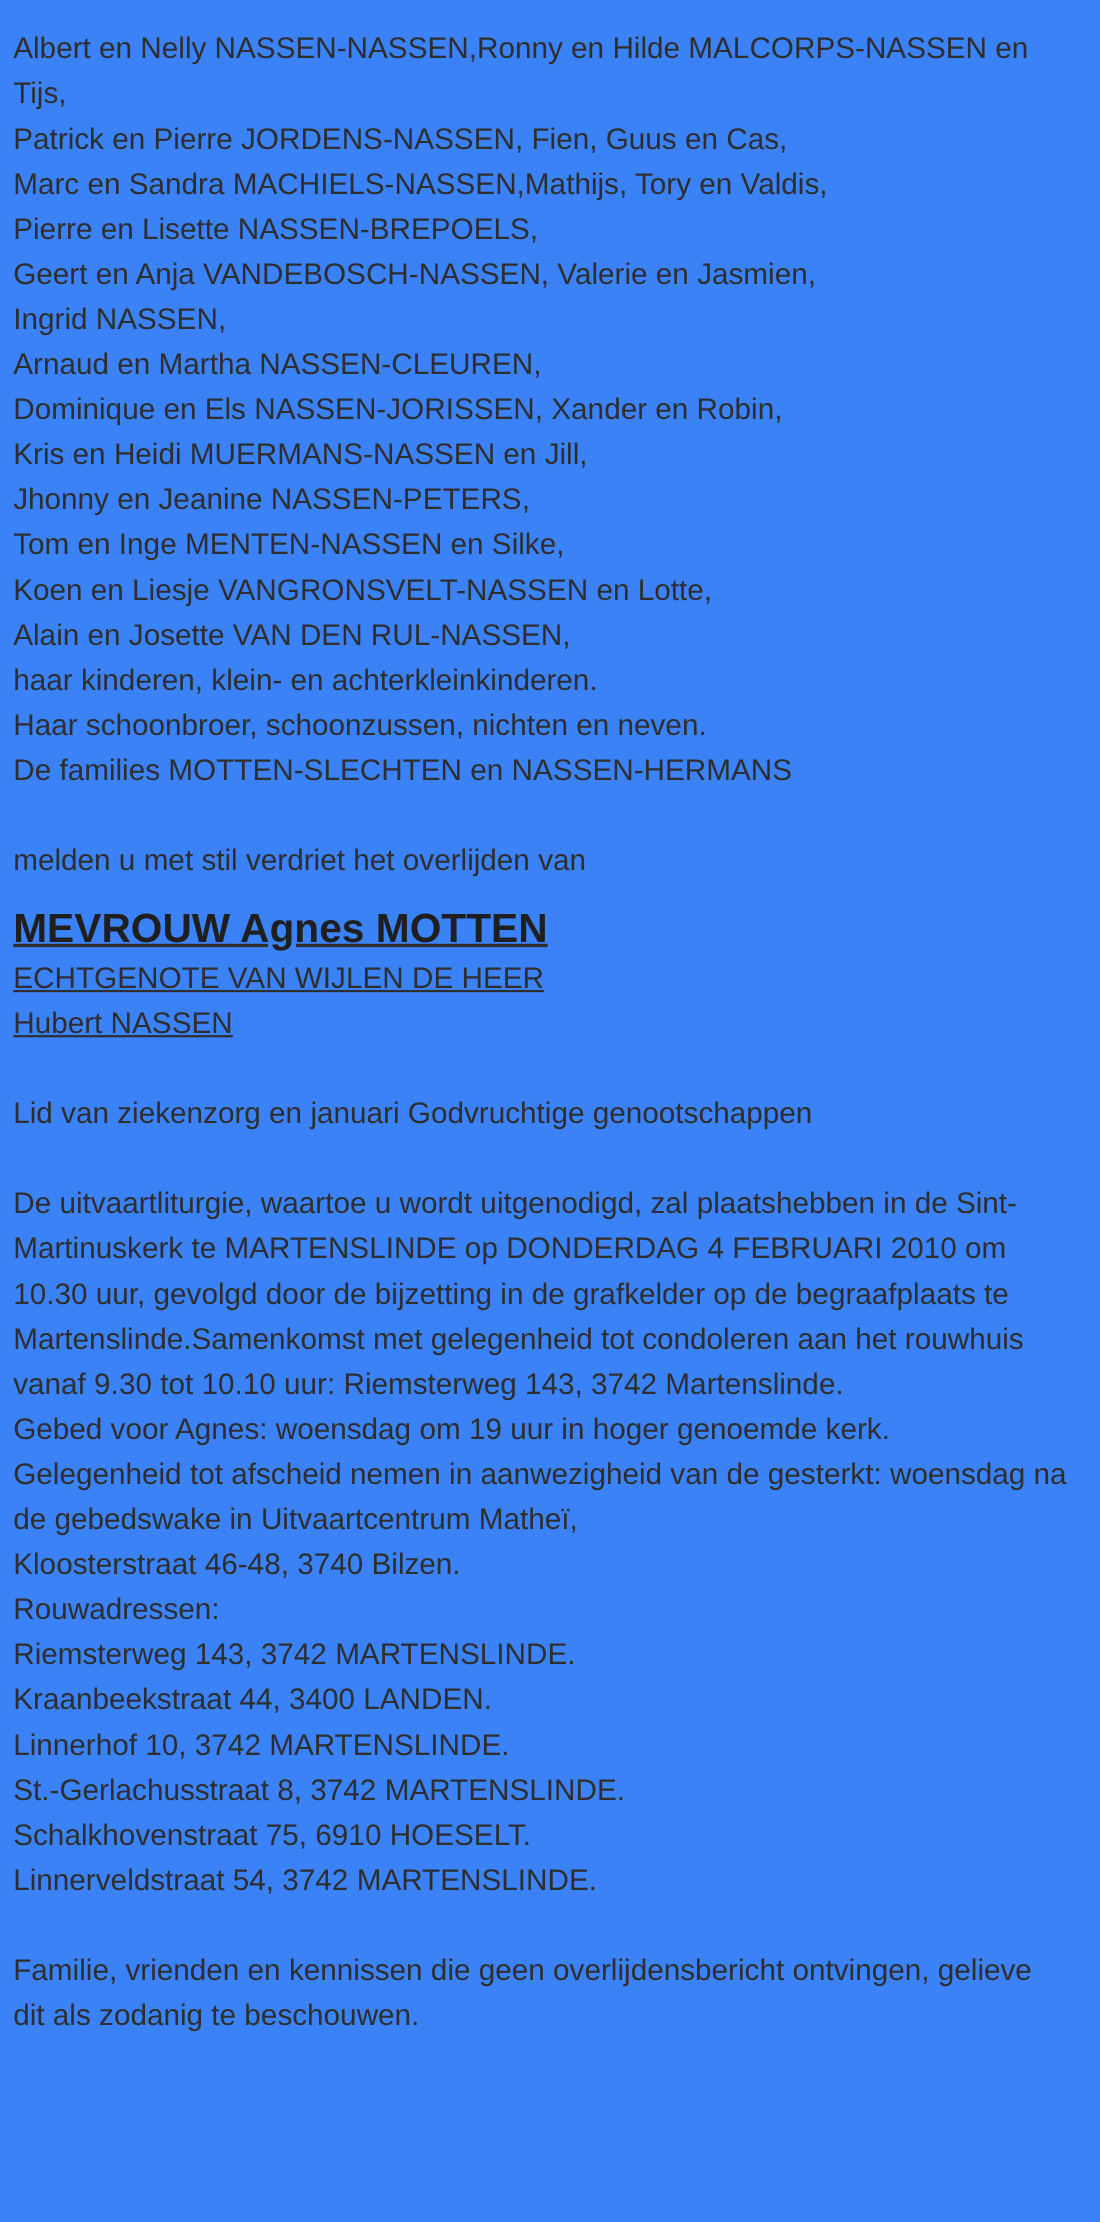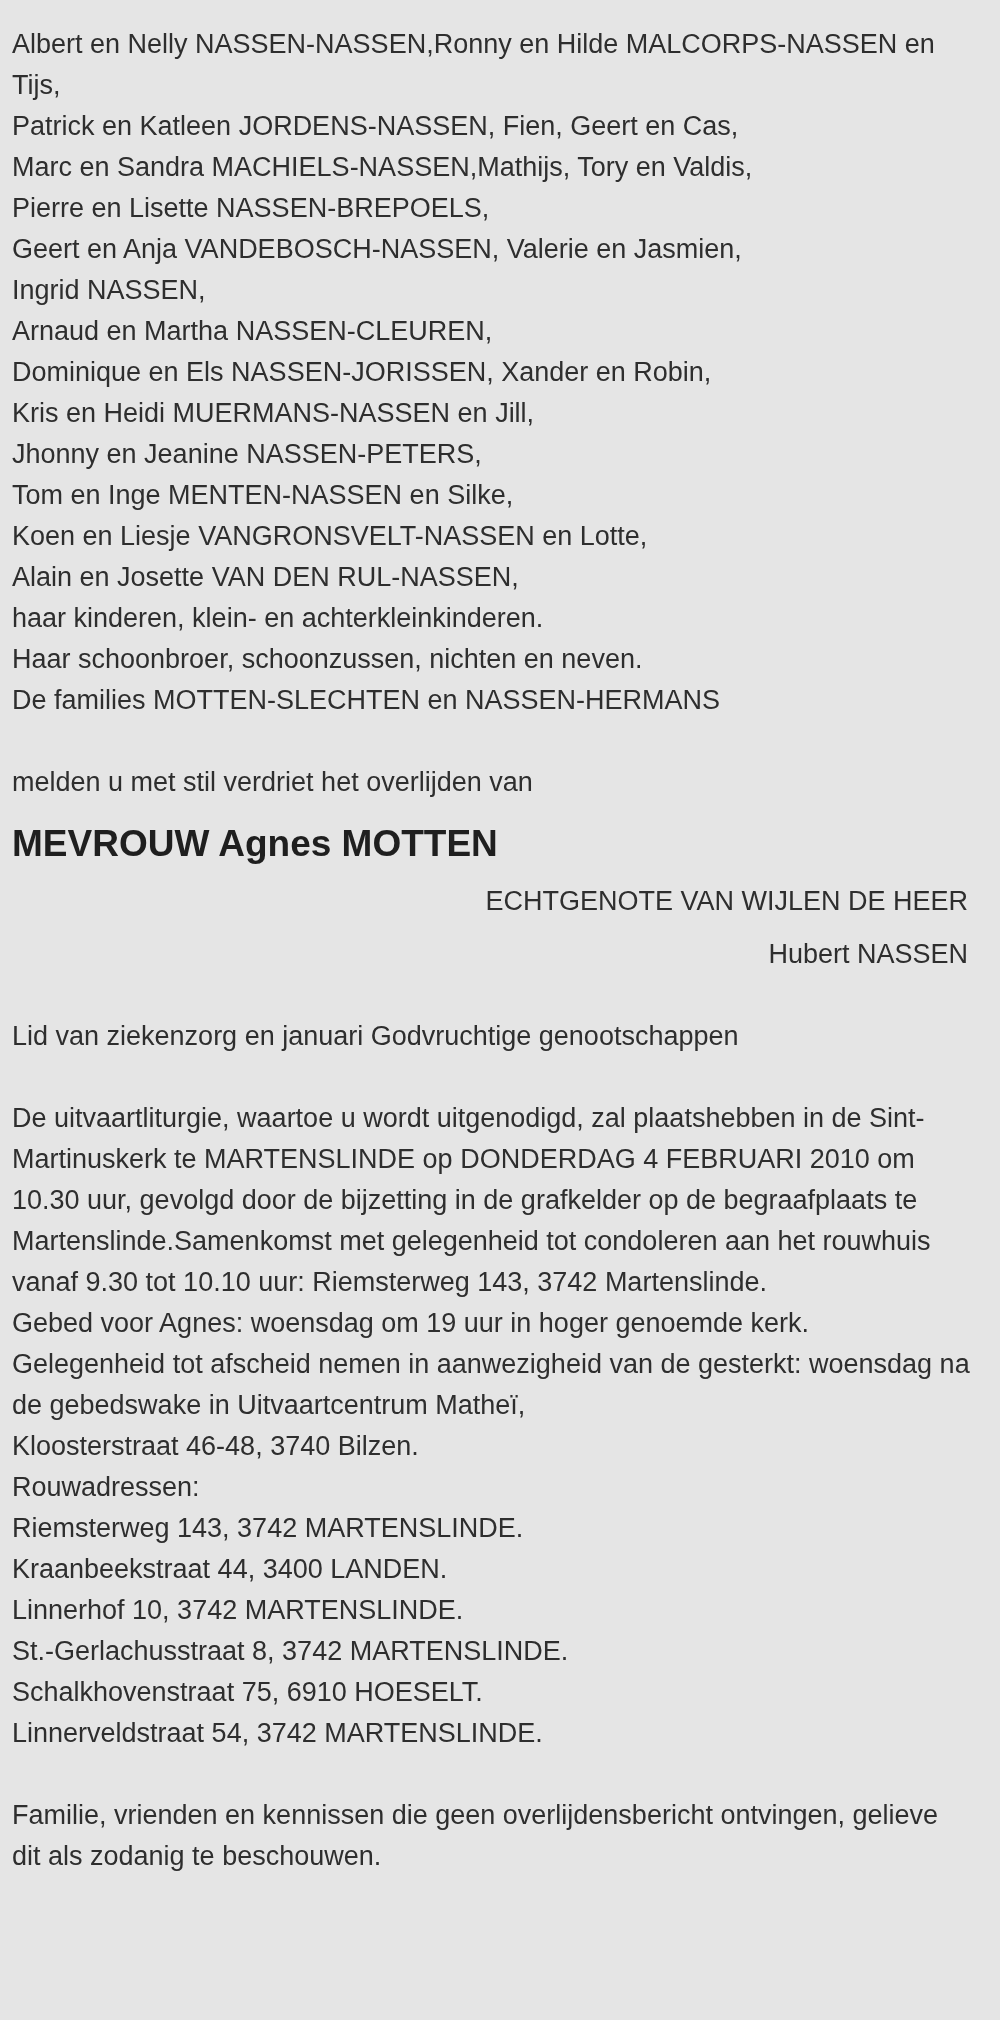--- a/index.html
+++ b/index.html
@@ -7,68 +7,68 @@
     padding: 0;
     background: #ffffff;
   }
   .page {
     position: relative;
     width: 1000px;
     height: 2020px;
     box-sizing: border-box;
     padding: 24px 20px 0 12px;
     overflow: hidden;
-    background: #e5e5e5;
+    background: #3b82f6;
     font-family: "Liberation Sans", "DejaVu Sans", sans-serif;
     font-size: 27px;
     line-height: 41px;
     color: #2e2e2e;
     -webkit-font-smoothing: antialiased;
   }
   .family-list p,
   .body-block p {
     margin: 0;
     padding: 0;
   }
   .announcement {
     margin: 41px 0 0 0;
   }
   .deceased-block {
     margin-top: 16px;
+    text-decoration: underline;
   }
   .deceased-name {
     margin: 0;
     font-size: 37px;
     line-height: 50px;
     font-weight: 700;
     color: #1f1f1f;
   }
   .deceased-subtitle,
   .deceased-spouse {
-    margin: 12px;
-    text-align: right;
+    margin: 0;
   }
   .membership {
     margin: 41px 0 0 0;
   }
   .body-block {
     margin-top: 41px;
   }
   .closing {
     margin: 41px 17px 0 0;
   }
 </style>
 </head>
 <body>
 
 <div class="page">
 
   <div class="family-list">
       <p>Albert en Nelly NASSEN-NASSEN,Ronny en Hilde MALCORPS-NASSEN en Tijs,</p>
-      <p>Patrick en Katleen JORDENS-NASSEN, Fien, Geert en Cas,</p>
+      <p>Patrick en Pierre JORDENS-NASSEN, Fien, Guus en Cas,</p>
       <p>Marc en Sandra MACHIELS-NASSEN,Mathijs, Tory en Valdis,</p>
       <p>Pierre en Lisette NASSEN-BREPOELS,</p>
       <p>Geert en Anja VANDEBOSCH-NASSEN, Valerie en Jasmien,</p>
       <p>Ingrid NASSEN,</p>
       <p>Arnaud en Martha NASSEN-CLEUREN,</p>
       <p>Dominique en Els NASSEN-JORISSEN, Xander en Robin,</p>
       <p>Kris en Heidi MUERMANS-NASSEN en Jill,</p>
       <p>Jhonny en Jeanine NASSEN-PETERS,</p>
       <p>Tom en Inge MENTEN-NASSEN en Silke,</p>
       <p>Koen en Liesje VANGRONSVELT-NASSEN en Lotte,</p>

